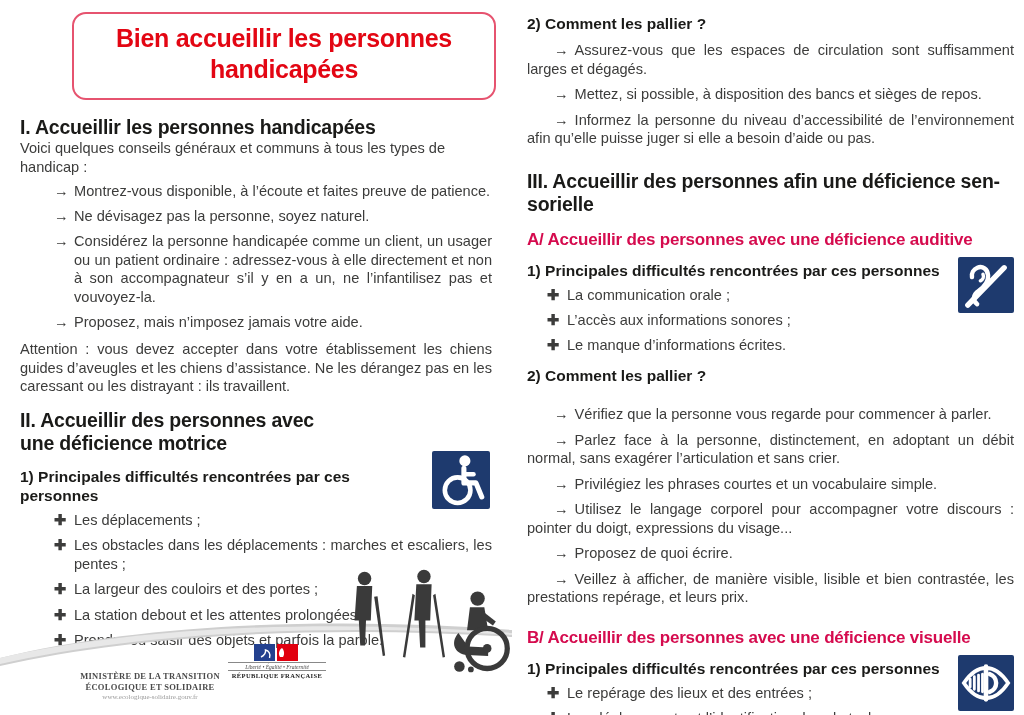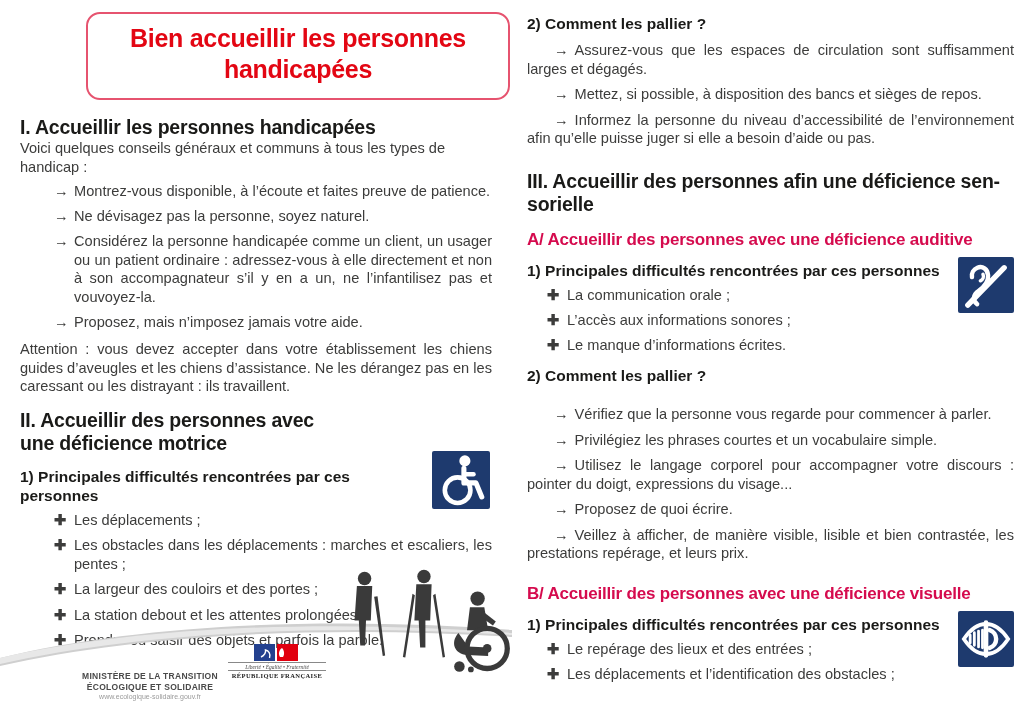--- a/index.html
+++ b/index.html
@@ -3,21 +3,21 @@
 <meta charset="utf-8">
 <style>
   html,body{margin:0;padding:0;background:#ffffff;}
   .page{position:relative;width:1024px;height:715px;background:#ffffff;overflow:hidden;
         font-family:"Liberation Sans", sans-serif;color:#3c3c3b;}
   .col{position:absolute;top:0;}
   .col-left{left:20px;width:472px;}
   .col-right{left:527px;width:487px;}
 
   
-  .title-box{margin:12px 0 0 66px;width:408px;border:2px solid #e6536f;border-radius:14px;
+  .title-box{margin:12px 0 0 52px;width:408px;border:2px solid #e6536f;border-radius:14px;
              padding:9px 6px 13px;text-align:center;}
   .title-line{color:#e30613;font-weight:bold;font-size:25px;line-height:31px;letter-spacing:-0.3px;}
 
   
   .h-main{color:#1a1a18;font-weight:bold;font-size:19.5px;line-height:23px;letter-spacing:-0.2px;}
   .h-sub{color:#1a1a18;font-weight:bold;font-size:15.5px;line-height:19px;}
   .h-red{color:#d50b4e;font-weight:bold;font-size:17px;line-height:21px;letter-spacing:-0.2px;}
 
   .body-text{font-size:14.6px;line-height:18.5px;}
 
@@ -34,21 +34,21 @@
   .apar{margin:4px 0 7px 0;font-size:14.6px;line-height:18.5px;text-align:justify;text-indent:27px;}
   .apar .glyph{font-weight:bold;margin-right:6px;}
 
   .attention{margin-top:9px;font-size:14.6px;line-height:18.5px;text-align:justify;}
 
   .subhead-row{position:relative;}
   .icon-box{position:absolute;display:block;background:#1e3a6e;border-radius:2px;}
 
   
   .footer{position:absolute;left:0;top:641px;width:472px;height:74px;}
-  .ministry{position:absolute;text-align:center;font-family:Liberation Sans, sans-serif;color:#4a4a4a;}
+  .ministry{position:absolute;text-align:center;font-family:Liberation Serif, serif;color:#4a4a4a;}
   .ministry .m-name{font-size:8.5px;font-weight:bold;letter-spacing:0.3px;line-height:10.5px;}
   .ministry .m-url{font-size:7px;color:#9a9a9a;margin-top:1px;}
   .rf-block{position:absolute;left:208px;top:3px;width:98px;text-align:center;}
   .rf-motto{font-family:"Liberation Serif", serif;font-style:italic;font-size:5.5px;color:#444;
             border-top:0.5px solid #888;border-bottom:0.5px solid #888;padding:0.5px 0;margin-top:1px;}
   .rf-name{font-family:"Liberation Serif", serif;font-weight:bold;font-size:6.5px;color:#222;
            letter-spacing:0.4px;margin-top:1px;}
 
   .swoosh{position:absolute;left:-20px;top:612px;width:512px;height:58px;}
   .silhouettes{position:absolute;left:312px;top:566px;width:182px;height:114px;}
@@ -176,20 +176,21 @@
 
     <ul class="hang right-list">
       <li><span class="glyph">✚</span><span>La communication orale ;</span></li>
       <li><span class="glyph">✚</span><span>L’accès aux informations sonores ;</span></li>
       <li><span class="glyph">✚</span><span>Le manque d’informations écrites.</span></li>
     </ul>
 
     <div class="h-sub" style="margin-top:12px;">2) Comment les pallier ?</div>
 
     <p class="apar" style="margin-top:20px;"><span class="glyph">→</span><span>Vérifiez que la personne vous regarde pour commencer à parler.</span></p>
+    <p class="apar"><span class="glyph">→</span><span>Parlez face à la personne, distinctement, en adoptant un débit normal, sans exagérer l’articulation et sans crier.</span></p>
     <p class="apar"><span class="glyph">→</span><span>Privilégiez les phrases courtes et un vocabulaire simple.</span></p>
     <p class="apar"><span class="glyph">→</span><span>Utilisez le langage corporel pour accompagner votre discours : pointer du doigt, expressions du visage...</span></p>
     <p class="apar"><span class="glyph">→</span><span>Proposez de quoi écrire.</span></p>
     <p class="apar"><span class="glyph">→</span><span>Veillez à afficher, de manière visible, lisible et bien contrastée, les prestations repérage, et leurs prix.</span></p>
 
     <div class="h-red" style="margin-top:20px;">B/ Accueillir des personnes avec une déficience visuelle</div>
 
     <div class="subhead-row" style="margin-top:11px;">
       <div class="h-sub" style="width:420px;">1) Principales difficultés rencontrées par ces personnes</div>
       <span class="icon-box" style="right:0;top:-4px;width:56px;height:56px;">

